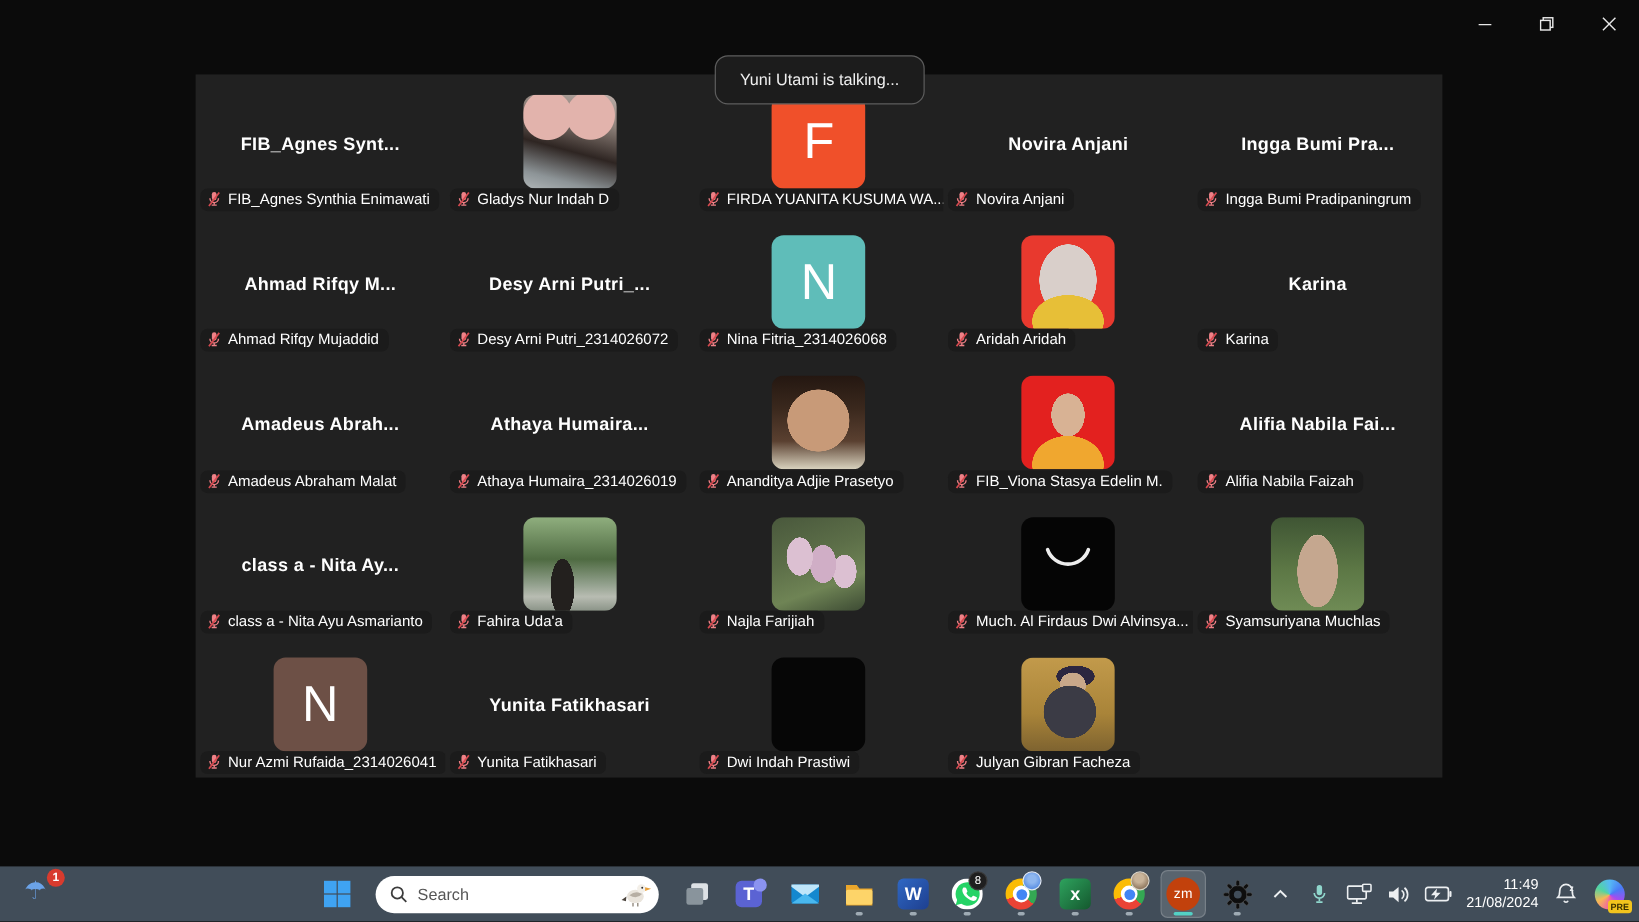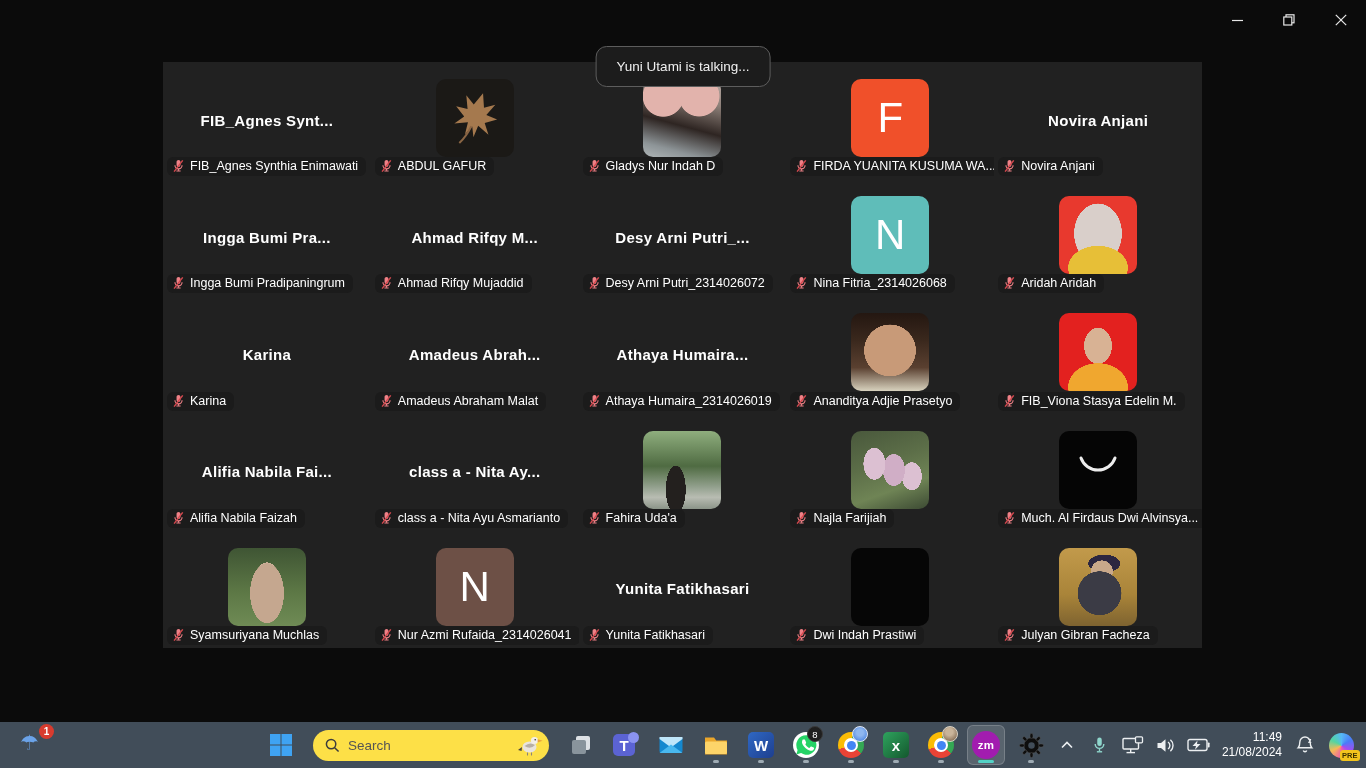--- a/index.html
+++ b/index.html
@@ -88,34 +88,34 @@
   .badge-red{
     position:absolute;right:-2px;top:-4px;min-width:15px;height:15px;border-radius:50%;
     background:#d83b2e;color:#fff;font-size:10px;display:flex;align-items:center;justify-content:center;font-weight:bold;
   }
   .tb-center{position:absolute;left:262px;top:0;height:46px;display:flex;align-items:center;gap:7px;}
   .tb-item{position:relative;width:38px;height:40px;display:flex;align-items:center;justify-content:center;border-radius:6px;cursor:default;}
   .tb-item .dash{position:absolute;bottom:2px;left:50%;transform:translateX(-50%);width:6px;height:3px;border-radius:2px;background:#9fabb4;}
   .tb-item.active{background:rgba(255,255,255,.13);box-shadow:inset 0 0 0 1px rgba(255,255,255,.18);}
   .tb-item.active .dash{width:16px;background:#53d1c5;}
   .search-pill{
-    width:218px;height:31px;border-radius:16px;background:#fde047;display:flex;align-items:center;
+    width:218px;height:31px;border-radius:16px;background:#ffffff;display:flex;align-items:center;
     padding:0 6px 0 12px;gap:8px;margin:0 6px;cursor:default;
   }
   .search-pill .s-text{color:#555;font-size:13.5px;flex:1;}
   .letter-icon{width:26px;height:26px;border-radius:5px;display:flex;align-items:center;justify-content:center;color:#fff;font-weight:bold;font-size:15px;}
   .chrome-ball{width:26px;height:26px;border-radius:50%;position:relative;
     background:conic-gradient(from 130deg,#ea4335 0 33.3%,#fbbc05 0 66.6%,#34a853 0 100%);}
   .chrome-ball::before{content:'';position:absolute;left:6px;top:6px;width:14px;height:14px;border-radius:50%;background:#fff;}
   .chrome-ball::after{content:'';position:absolute;left:8.5px;top:8.5px;width:9px;height:9px;border-radius:50%;background:#4285f4;}
   .mini-badge{position:absolute;right:2px;top:1px;width:14px;height:14px;border-radius:50%;z-index:2;}
   .wa-badge{background:#1f1f1f;color:#fff;font-size:9.5px;display:flex;align-items:center;justify-content:center;border:1px solid #3a3a3a;}
   .chrome-overlay{background:radial-gradient(circle at 50% 40%,#8fb7ef 0 30%,#3b78dd 100%);border:1px solid #dfe7f5;}
   .profile-overlay{background:radial-gradient(circle at 45% 35%,#c9b49a 0 30%,#6e553d 100%);border:1px solid #d9d2c5;}
-  .zoom-ball{width:28px;height:28px;border-radius:50%;background:#a21caf;display:flex;align-items:center;justify-content:center;color:#fff;font-weight:bold;font-size:11.5px;letter-spacing:.3px;}
+  .zoom-ball{width:28px;height:28px;border-radius:50%;background:#c2410c;display:flex;align-items:center;justify-content:center;color:#fff;font-weight:normal;font-size:11.5px;letter-spacing:.3px;}
   .tb-right{position:absolute;right:10px;top:0;height:46px;display:flex;align-items:center;gap:9px;}
   .tray-ico{display:flex;align-items:center;justify-content:center;width:24px;height:30px;cursor:default;}
   .clock{color:#fff;font-size:12px;text-align:right;line-height:1.25;cursor:default;padding:0 2px;}
   .copilot-wrap{position:relative;width:30px;height:34px;display:flex;align-items:center;justify-content:center;cursor:default;}
   .copilot{width:25px;height:25px;border-radius:50%;
     background:conic-gradient(from 0deg,#56b8f5,#4a7bf7,#a44cf0,#ef5da8,#f7b955,#52d5a2,#56b8f5);}
   .pre-badge{position:absolute;right:-4px;bottom:1px;background:#f2c41d;color:#3a3000;font-size:7.5px;font-weight:bold;padding:1px 2.5px;border-radius:3px;}
 </style>
 </head>
 <body>
@@ -151,41 +151,20 @@
         <rect x="5.6" y="1" width="4.8" height="8.6" rx="2.4" fill="#ef8187"></rect>
         <path d="M3.6 7.6a4.4 4.4 0 0 0 8.8 0" fill="none" stroke="#ef8187" stroke-width="1.4"></path>
         <line x1="8" y1="12.2" x2="8" y2="14.2" stroke="#ef8187" stroke-width="1.4"></line>
         <line x1="5.4" y1="14.6" x2="10.6" y2="14.6" stroke="#ef8187" stroke-width="1.4"></line>
         <line x1="2.6" y1="15.4" x2="13.2" y2="1.6" stroke="#d6494f" stroke-width="1.8"></line>
       </svg>
       <span class="label-text">FIB_Agnes Synthia Enimawati</span>
     </div>
   </div>
 
-  <div class="tile">
-
-    <div class="avatar ph-leaf">
-        <svg width="70" height="74" viewBox="0 0 78 78">
-          <g transform="rotate(18 39 39)">
-            <path fill="#a5794e" d="M39 10 L45 25 L56 18 L50 32 L63 33 L51 41 L59 52 L45 46 L44 60 L39 49 L34 60 L33 46 L19 52 L27 41 L15 33 L28 32 L22 18 L33 25 Z"></path>
-            <path d="M38 49 Q36 62 31 71" stroke="#8a6544" stroke-width="2.2" fill="none"></path>
-          </g>
-        </svg>
-      </div>
-    <div class="name-label">
-      <svg width="13" height="14" viewBox="0 0 16 17">
-        <rect x="5.6" y="1" width="4.8" height="8.6" rx="2.4" fill="#ef8187"></rect>
-        <path d="M3.6 7.6a4.4 4.4 0 0 0 8.8 0" fill="none" stroke="#ef8187" stroke-width="1.4"></path>
-        <line x1="8" y1="12.2" x2="8" y2="14.2" stroke="#ef8187" stroke-width="1.4"></line>
-        <line x1="5.4" y1="14.6" x2="10.6" y2="14.6" stroke="#ef8187" stroke-width="1.4"></line>
-        <line x1="2.6" y1="15.4" x2="13.2" y2="1.6" stroke="#d6494f" stroke-width="1.8"></line>
-      </svg>
-      <span class="label-text">ABDUL GAFUR</span>
-    </div>
-  </div>
 
   <div class="tile">
 
     <div class="avatar ph-gladys"></div>
     <div class="name-label">
       <svg width="13" height="14" viewBox="0 0 16 17">
         <rect x="5.6" y="1" width="4.8" height="8.6" rx="2.4" fill="#ef8187"></rect>
         <path d="M3.6 7.6a4.4 4.4 0 0 0 8.8 0" fill="none" stroke="#ef8187" stroke-width="1.4"></path>
         <line x1="8" y1="12.2" x2="8" y2="14.2" stroke="#ef8187" stroke-width="1.4"></line>
         <line x1="5.4" y1="14.6" x2="10.6" y2="14.6" stroke="#ef8187" stroke-width="1.4"></line>

